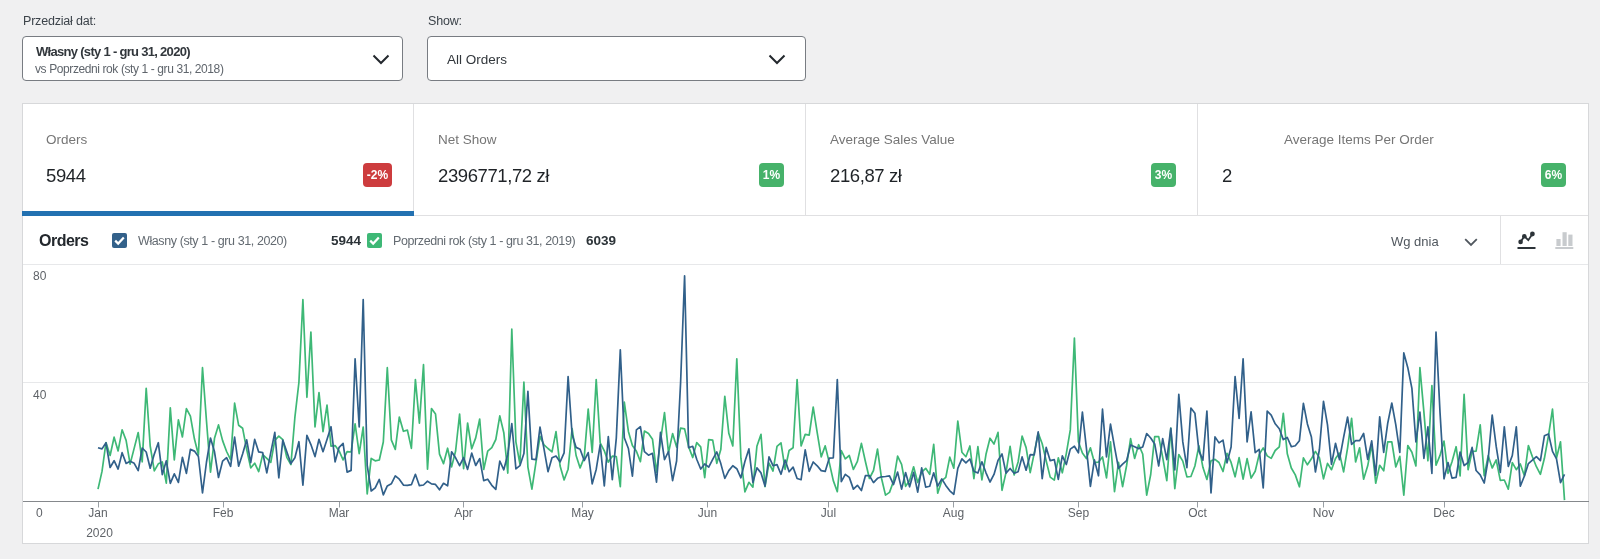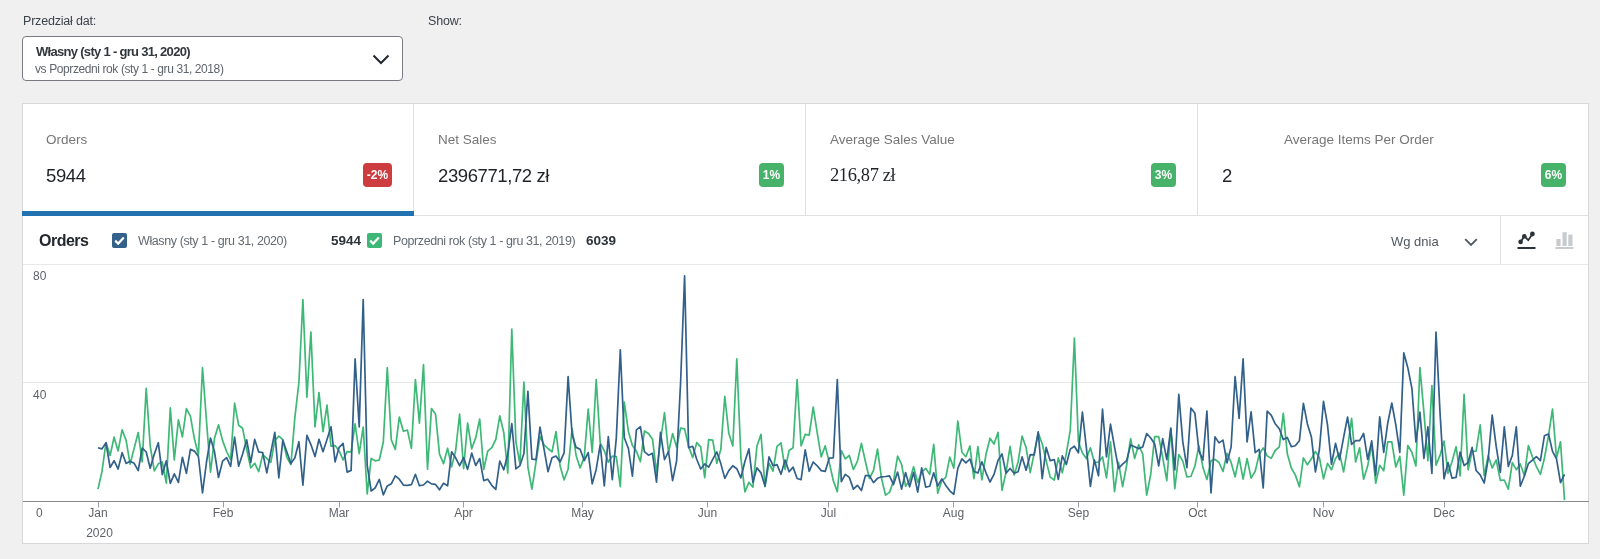--- a/index.html
+++ b/index.html
@@ -24,33 +24,39 @@
 
   <div class="abs flabel" style="left:23px; top:14px;text-align:right;">Przedział dat:</div>
   <div class="abs fbox" style="left:22px; top:36px; width:381px; height:45px;">
     <div class="abs" style="left:13px; top:7px; font-size:13px; font-weight:bold; color:#32373c; letter-spacing:-0.7px;">Własny (sty 1 - gru 31, 2020)</div>
     <div class="abs" style="left:12px; top:25px; font-size:12px; color:#5f656c; letter-spacing:-0.4px;">vs Poprzedni rok (sty 1 - gru 31, 2018)</div>
     <svg class="abs" style="left:349px; top:17px;" width="18" height="11" viewBox="0 0 18 11">
         <polyline points="1.5,1.5 9,9 16.5,1.5" fill="none" stroke="#23282d" stroke-width="2"></polyline>
       </svg>
   </div>
   <div class="abs flabel" style="left:428px; top:14px;">Show:</div>
+  <div class="abs fbox" style="left:427px; top:36px; width:379px; height:45px;">
+    <div class="abs" style="left:19px; top:15px; font-size:13.5px; color:#32373c;">All Orders</div>
+    <svg class="abs" style="left:340px; top:17px;" width="18" height="11" viewBox="0 0 18 11">
+        <polyline points="1.5,1.5 9,9 16.5,1.5" fill="none" stroke="#23282d" stroke-width="2"></polyline>
+      </svg>
+  </div>
 
   <div class="abs card"></div>
 
   <div class="abs tlabel" style="left:46px; top:132px;">Orders</div>
   <div class="abs tvalue" style="left:46px; top:165px;">5944</div>
   <div class="abs badge" style="left:363px; top:163px; width:29px; background:#cd3c3e;">-2%</div>
 
-  <div class="abs tlabel" style="left:438px; top:132px;">Net Sales</div>
+  <div class="abs tlabel" style="left:438px; top:132px;">Net Show</div>
   <div class="abs tvalue" style="left:438px; top:165px;">2396771,72 zł</div>
   <div class="abs badge" style="left:759px; top:163px; width:25px; background:#46b26a;">1%</div>
 
   <div class="abs tlabel" style="left:830px; top:132px;">Average Sales Value</div>
-  <div class="abs tvalue" style="left:830px; top:165px;font-family:Liberation Serif, serif;">216,87 zł</div>
+  <div class="abs tvalue" style="left:830px; top:165px;">216,87 zł</div>
   <div class="abs badge" style="left:1151px; top:163px; width:25px; background:#46b26a;">3%</div>
 
   <div class="abs tlabel" style="left:1284px; top:132px;">Average Items Per Order</div>
   <div class="abs tvalue" style="left:1222px; top:165px;">2</div>
   <div class="abs badge" style="left:1541px; top:163px; width:25px; background:#46b26a;">6%</div>
 
   <div class="abs vdiv" style="left:413px; top:104px; height:111px;"></div>
   <div class="abs vdiv" style="left:805px; top:104px; height:111px;"></div>
   <div class="abs vdiv" style="left:1197px; top:104px; height:111px;"></div>
 

